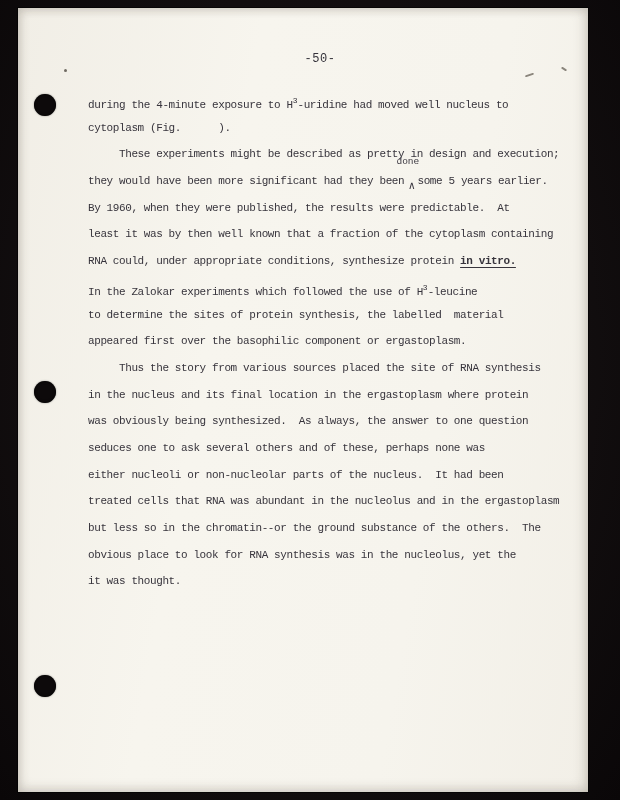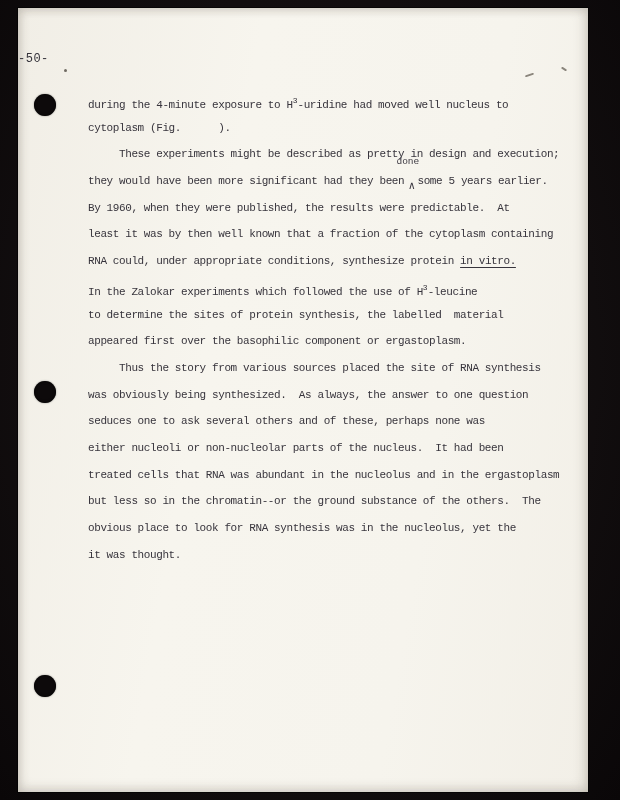--- a/index.html
+++ b/index.html
@@ -26,22 +26,22 @@
     position: absolute; left: 16px; width: 22px; height: 22px;
     border-radius: 50%;
     background: #0d0a0b;
     box-shadow: inset 0 0 3px #000, 0 0 2px rgba(0,0,0,0.4);
   }
   .hole.h1 { top: 86px; }
   .hole.h2 { top: 373px; }
   .hole.h3 { top: 667px; }
 
   .page-number {
-    position: absolute; top: 44px; left: 0; width: 100%;
-    text-align: left;
+    position: absolute; top: 44px; left: 17px; width: 100%;
+    text-align: center;
     font-size: 12px; letter-spacing: 0.5px;
     color: #34323a;
   }
 
   .page-body {
     position: absolute; left: 70px; top: 80px; width: 498px;
     font-size: 11px; letter-spacing: -0.4px;
     color: #37343c;
     text-rendering: optimizeLegibility;
   }
@@ -51,20 +51,21 @@
     line-height: 26.7px;
   }
   .sup {
     font-size: 8px;
     vertical-align: 5px;
     letter-spacing: 0;
   }
   .u {
     text-decoration: underline;
     text-underline-offset: 2.5px;
+    font-weight: bold;
   }
 
   .insert {
     display: inline-block; position: relative;
     width: 7px; height: 14px; vertical-align: -4px;
   }
   .insert-word {
     position: absolute; left: -14px; top: -17px;
     font-size: 9.5px; letter-spacing: 0; line-height: 10px;
     color: #3a3740;
@@ -107,20 +108,21 @@
         <div class="line"><span>cytoplasm (Fig.      ).</span></div>
         <div class="line"><span>     These experiments might be described as pretty in design and execution;</span></div>
         <div class="line"><span>they would have been more significant had they been </span><span class="insert"><span class="insert-word">done</span><span class="insert-caret">∧</span></span><span>some 5 years earlier.</span></div>
         <div class="line"><span>By 1960, when they were published, the results were predictable.  At</span></div>
         <div class="line"><span>least it was by then well known that a fraction of the cytoplasm containing</span></div>
         <div class="line"><span>RNA could, under appropriate conditions, synthesize protein </span><span class="u">in vitro.</span></div>
         <div class="line"><span>In the Zalokar experiments which followed the use of H</span><span class="sup">3</span><span>-leucine</span></div>
         <div class="line"><span>to determine the sites of protein synthesis, the labelled  material</span></div>
         <div class="line"><span>appeared first over the basophilic component or ergastoplasm.</span></div>
         <div class="line"><span>     Thus the story from various sources placed the site of RNA synthesis</span></div>
+        <div class="line"><span>in the nucleus and its final location in the ergastoplasm where protein</span></div>
         <div class="line"><span>was obviously being synthesized.  As always, the answer to one question</span></div>
         <div class="line"><span>seduces one to ask several others and of these, perhaps none was</span></div>
         <div class="line"><span>either nucleoli or non-nucleolar parts of the nucleus.  It had been</span></div>
         <div class="line"><span>treated cells that RNA was abundant in the nucleolus and in the ergastoplasm</span></div>
         <div class="line"><span>but less so in the chromatin--or the ground substance of the others.  The</span></div>
         <div class="line"><span>obvious place to look for RNA synthesis was in the nucleolus, yet the</span></div>
         <div class="line"><span>it was thought.</span></div>
       </div>
 
     <div class="speck" style="left:46px; top:61px;"></div>

